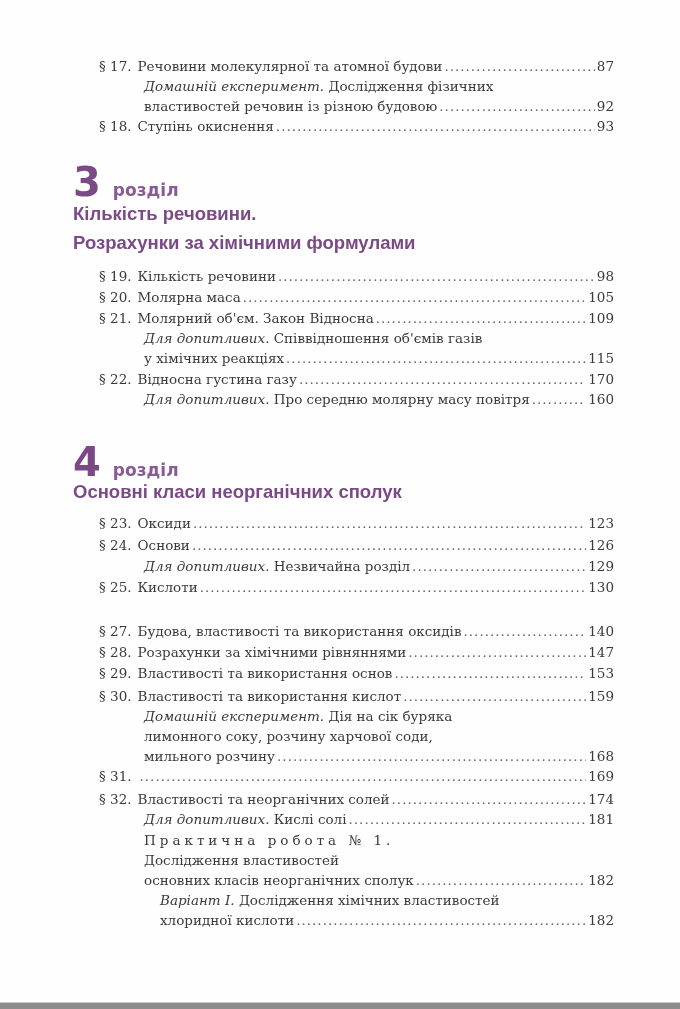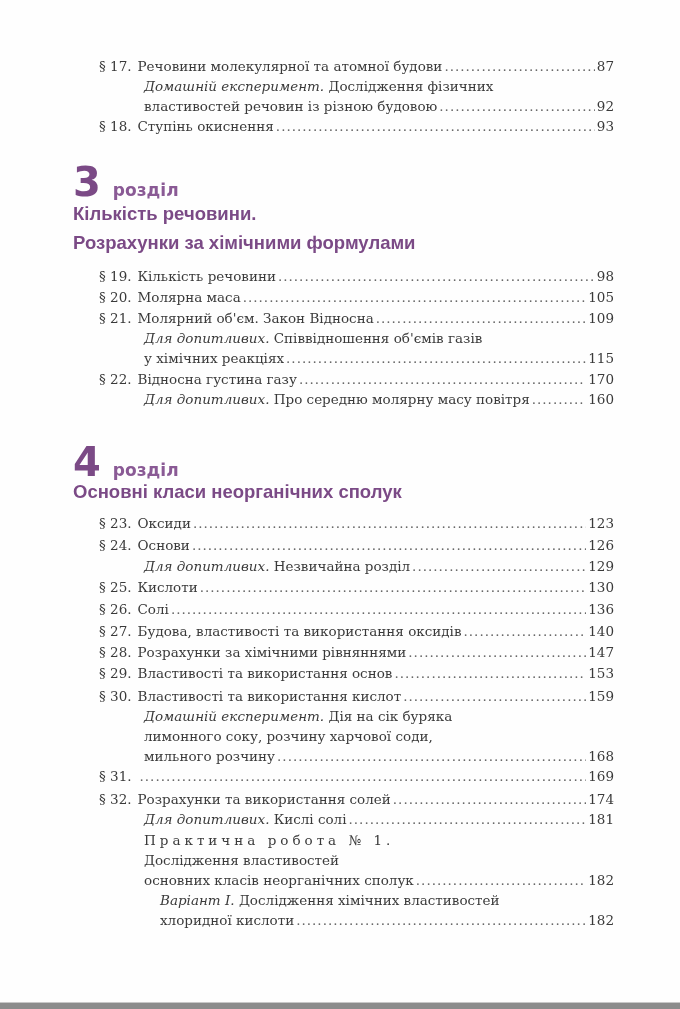--- a/index.html
+++ b/index.html
@@ -130,26 +130,20 @@
     <span class="title"><i>Для допитливих.</i> <span>Незвичайна розділ</span></span>
     <span class="dots"></span>
     <span class="page-no">129</span>
   </div>
   <div class="toc-line" style="top:577px">
     <span class="num">§ 25.</span>
     <span class="title">Кислоти</span>
     <span class="dots"></span>
     <span class="page-no">130</span>
   </div>
-  <div class="toc-line" style="top:599px">
-    <span class="num">§ 26.</span>
-    <span class="title">Солі</span>
-    <span class="dots"></span>
-    <span class="page-no">136</span>
-  </div>
   <div class="toc-line" style="top:621px">
     <span class="num">§ 27.</span>
     <span class="title">Будова, властивості та використання оксидів</span>
     <span class="dots"></span>
     <span class="page-no">140</span>
   </div>
   <div class="toc-line" style="top:642px">
     <span class="num">§ 28.</span>
     <span class="title">Розрахунки за хімічними рівняннями</span>
     <span class="dots"></span>
@@ -178,21 +172,21 @@
     <span class="dots"></span>
     <span class="page-no">168</span>
   </div>
   <div class="toc-line" style="top:766px">
     <span class="num">§ 31.</span>
     <span class="dots"></span>
     <span class="page-no">169</span>
   </div>
   <div class="toc-line" style="top:789px">
     <span class="num">§ 32.</span>
-    <span class="title">Розрахунки та використання солей</span>
+    <span class="title">Властивості та неорганічних солей</span>
     <span class="dots"></span>
     <span class="page-no">174</span>
   </div>
   <div class="toc-line indent" style="top:809px">
     <span class="title"><i>Для допитливих.</i> <span>Кислі солі</span></span>
     <span class="dots"></span>
     <span class="page-no">181</span>
   </div>
   <div class="toc-line indent" style="top:830px">
     <span class="title spaced">Практична робота № 1.</span>

